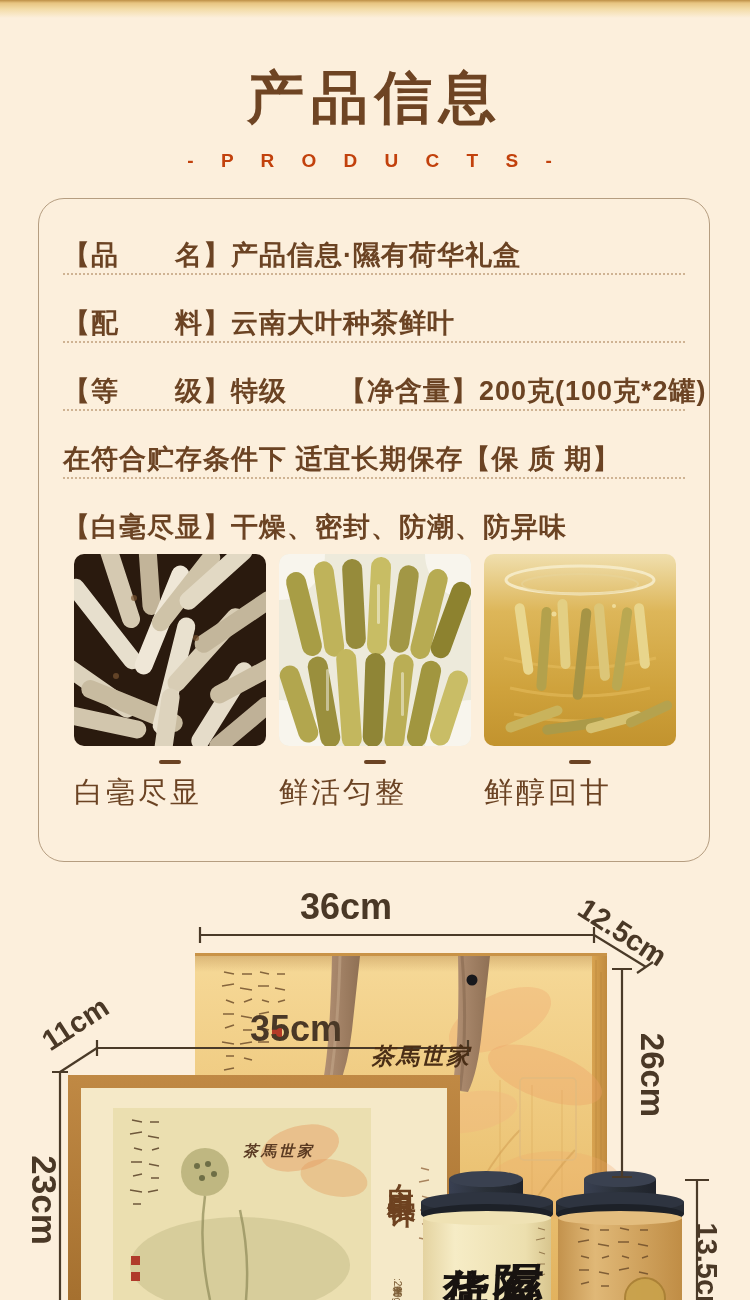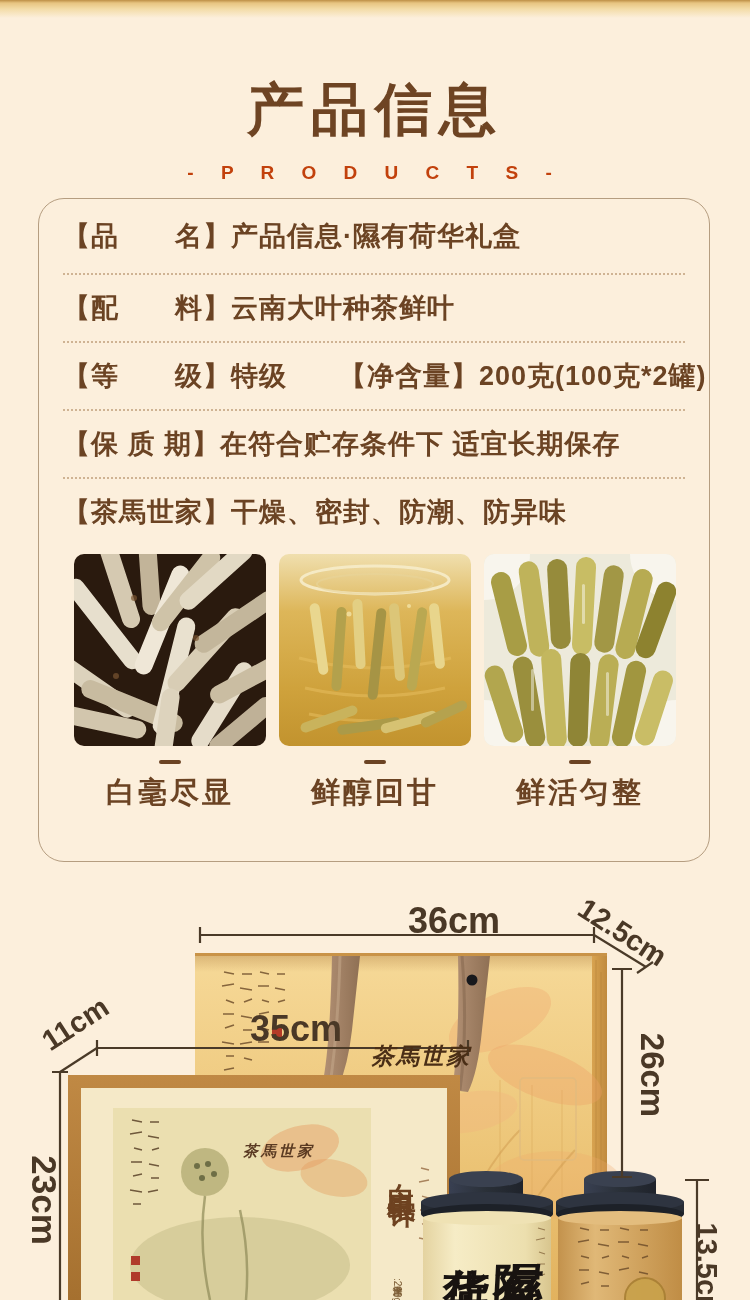--- a/index.html
+++ b/index.html
@@ -1,40 +1,40 @@
 <!DOCTYPE html>
 <html style="--c-bg: #fcefdc; --c-title: #6e4423; --c-accent: #6b4323; --c-border: #b59d80; --c-line: #4a3826; --c-gold: #e3b662; --c-lid: #2a3038;"><head>
 <meta charset="utf-8">
 <style>
   html,body{margin:0;padding:0;}
   body{font-family:"Liberation Sans","DejaVu Sans",sans-serif;}
   .page{position:relative;width:750px;height:1300px;overflow:hidden;background:var(--c-bg,#fcefdc);}
   .gold-bar{position:absolute;top:0;left:0;width:750px;height:18px;
     background:linear-gradient(180deg,#bd8f46 0,#e7c481 3px,#f3dca8 9px,#fcefdc 100%);}
-  .header{position:absolute;top:72px;left:0;width:750px;text-align:center;}
+  .header{position:absolute;top:60px;left:0;width:750px;text-align:center;}
   .header h1{margin:0;font-size:57px;font-weight:800;letter-spacing:7px;color:var(--c-title,#6e4423);}
   .subtitle{margin-top:13px;font-size:19px;font-weight:600;letter-spacing:11px;color:#c2410c;}
   .card{position:absolute;left:38px;top:198px;width:672px;height:664px;box-sizing:border-box;
     border:1px solid var(--c-border,#b59d80);border-radius:26px;}
-  .row{display:flex;align-items:center;height:66px;margin:0 24px;
+  .row{display:flex;align-items:flex-end;height:66px;margin:0 24px;
     font-size:27px;font-weight:700;letter-spacing:1px;color:var(--c-accent,#6b4323);
     border-bottom:2px dotted rgba(170,130,88,.55);white-space:nowrap;}
   .row.first{height:74px;}
   .row.last{border-bottom:none;}
   .gap2{margin-left:52px;}
   .features{position:absolute;left:35px;top:355px;width:602px;display:flex;gap:13px;}
   .feature{margin:0;width:192px;}
   .thumb{width:192px;height:192px;border-radius:10px;overflow:hidden;}
   .thumb svg{display:block;}
   .fdash{width:22px;height:4px;border-radius:2px;background:var(--c-accent,#6b4323);margin:14px auto 9px;}
-  .feature figcaption{text-align:center;font-size:29px;font-weight:700;letter-spacing:3px;color:var(--c-accent,#6b4323);}
+  .feature figcaption{font-size:29px;font-weight:400;letter-spacing:3px;color:var(--c-accent,#6b4323);}
   .scene{position:absolute;left:0;top:880px;width:750px;height:420px;overflow:hidden;}
   .scene svg{position:absolute;left:0;top:0;}
   .dim{position:absolute;color:var(--c-line,#4a3826);font-weight:600;white-space:nowrap;}
-  #d36{left:300px;top:6px;width:200px;text-align:right;font-size:36px;margin-top:14px;}
+  #d36{left:300px;top:6px;width:200px;text-align:left;font-size:36px;}
   #d125{left:590px;top:12px;font-size:29px;transform:rotate(33deg);transform-origin:left top;}
   #d26{left:607px;top:176px;width:90px;text-align:center;font-size:33px;transform:rotate(90deg);}
   #d35{left:182px;top:128px;width:160px;text-align:right;font-size:36px;}
   #d11{left:36px;top:150px;font-size:29px;transform:rotate(-33deg);transform-origin:left top;}
   #d23{left:-2px;top:300px;width:92px;text-align:center;font-size:35px;transform:rotate(90deg);}
   #d135{left:660px;top:372px;width:92px;text-align:center;font-size:29px;transform:rotate(90deg);}
   .brand{position:absolute;color:#4a2e16;font-style:italic;}
   #bagBrand{left:366px;top:161px;width:110px;text-align:center;font-size:23px;font-weight:700;letter-spacing:2px;}
   #boxBrand{left:243px;top:262px;font-size:15px;font-weight:600;letter-spacing:3px;color:#5a3a22;}
   #boxTitle{position:absolute;left:382px;top:281px;writing-mode:vertical-rl;font-size:28px;font-weight:800;
@@ -65,25 +65,25 @@
       <span>【配　　料】</span>
         <span>云南大叶种茶鲜叶</span>
     </div>
     <div class="row">
       <span>【等　　级】</span>
         <span>特级</span>
       <span class="gap2">【净含量】</span>
         <span>200克(100克*2罐)</span>
     </div>
     <div class="row">
-      <span>【保 质 期】</span>
-        <span>在符合贮存条件下 适宜长期保存</span>
+      <span>在符合贮存条件下 适宜长期保存</span>
+        <span>【保 质 期】</span>
     </div>
     <div class="row last">
-      <span>【茶馬世家】</span>
+      <span>【白毫尽显】</span>
         <span>干燥、密封、防潮、防异味</span>
     </div>
 
     <div class="features">
       <figure class="feature">
         <div class="thumb">
           <svg width="192" height="192" viewBox="0 0 192 192">
             <rect width="192" height="192" fill="#2a1a0e"></rect>
             <g>
               <rect x="-9" y="-55" width="18" height="110" rx="9" transform="translate(30 70) rotate(-38)" fill="#e7dfcd"></rect>
@@ -103,20 +103,53 @@
               <rect x="-9" y="-42" width="18" height="84" rx="9" transform="translate(92 176) rotate(8)" fill="#ddd3bd"></rect>
               <rect x="-9" y="-40" width="18" height="80" rx="9" transform="translate(168 172) rotate(50)" fill="#bfb197"></rect>
               <circle cx="60" cy="44" r="3" fill="#7a5632" opacity=".7"></circle>
               <circle cx="122" cy="84" r="3" fill="#7a5632" opacity=".7"></circle>
               <circle cx="42" cy="122" r="3" fill="#7a5632" opacity=".7"></circle>
             </g>
           </svg>
         </div>
         <div class="fdash"></div>
         <figcaption>白毫尽显</figcaption>
+      </figure>
+
+      <figure class="feature">
+        <div class="thumb">
+          <svg width="192" height="192" viewBox="0 0 192 192">
+            <rect width="192" height="192" fill="#edeadb"></rect>
+            <circle cx="0" cy="0" r="46" fill="#f8f6ee" opacity=".9"></circle>
+              <circle cx="192" cy="0" r="46" fill="#f8f6ee" opacity=".9"></circle>
+            <circle cx="0" cy="192" r="46" fill="#f8f6ee" opacity=".9"></circle>
+              <circle cx="192" cy="192" r="46" fill="#f8f6ee" opacity=".9"></circle>
+            <g>
+              <rect x="-10" y="-43" width="20" height="86" rx="10" transform="translate(25 60) rotate(-14)" fill="#a89d45"></rect>
+              <rect x="-10" y="-48" width="20" height="96" rx="10" transform="translate(50 55) rotate(-8)" fill="#bfb35a"></rect>
+              <rect x="-10" y="-45" width="20" height="90" rx="10" transform="translate(75 50) rotate(-3)" fill="#968b3b"></rect>
+              <rect x="-10" y="-49" width="20" height="98" rx="10" transform="translate(100 52) rotate(3)" fill="#c8bd64"></rect>
+              <rect x="-10" y="-44" width="20" height="88" rx="10" transform="translate(125 55) rotate(8)" fill="#a29745"></rect>
+              <rect x="-10" y="-46" width="20" height="92" rx="10" transform="translate(150 60) rotate(14)" fill="#b7ab52"></rect>
+              <rect x="-10" y="-40" width="20" height="80" rx="10" transform="translate(172 66) rotate(20)" fill="#8d822f"></rect>
+              <rect x="-10" y="-40" width="20" height="80" rx="10" transform="translate(20 150) rotate(-18)" fill="#b2a64e"></rect>
+              <rect x="-10" y="-46" width="20" height="92" rx="10" transform="translate(45 148) rotate(-10)" fill="#9a8f3d"></rect>
+              <rect x="-10" y="-50" width="20" height="100" rx="10" transform="translate(70 145) rotate(-4)" fill="#c3b75e"></rect>
+              <rect x="-10" y="-47" width="20" height="94" rx="10" transform="translate(95 146) rotate(2)" fill="#8f8536"></rect>
+              <rect x="-10" y="-48" width="20" height="96" rx="10" transform="translate(120 148) rotate(7)" fill="#baae55"></rect>
+              <rect x="-10" y="-44" width="20" height="88" rx="10" transform="translate(145 150) rotate(12)" fill="#a1963f"></rect>
+              <rect x="-10" y="-39" width="20" height="78" rx="10" transform="translate(170 154) rotate(18)" fill="#c9bd66"></rect>
+              <rect x="47" y="115" width="3" height="42" rx="1.5" fill="#ffffff" opacity=".45"></rect>
+              <rect x="98" y="30" width="3" height="40" rx="1.5" fill="#ffffff" opacity=".45"></rect>
+              <rect x="122" y="118" width="3" height="44" rx="1.5" fill="#ffffff" opacity=".45"></rect>
+            </g>
+          </svg>
+        </div>
+        <div class="fdash"></div>
+        <figcaption>鲜活匀整</figcaption>
       </figure>
 
       <figure class="feature">
         <div class="thumb">
           <svg width="192" height="192" viewBox="0 0 192 192">
             <defs>
               <linearGradient id="gTea" x1="0" y1="0" x2="0" y2="1">
                 <stop offset="0" stop-color="#f0dfae"></stop>
                   <stop offset=".3" stop-color="#ddb659"></stop>
                 <stop offset=".7" stop-color="#cfa23c"></stop>
@@ -140,53 +173,20 @@
               <rect x="-5" y="-29" width="10" height="58" rx="5" transform="translate(130 168) rotate(75)" fill="#d6c272"></rect>
               <rect x="-5" y="-25" width="10" height="50" rx="5" transform="translate(165 160) rotate(65)" fill="#b5a24e"></rect>
             </g>
             <circle cx="70" cy="60" r="2.5" fill="#f2e3a6" opacity=".8"></circle>
             <circle cx="130" cy="52" r="2" fill="#f2e3a6" opacity=".8"></circle>
           </svg>
         </div>
         <div class="fdash"></div>
         <figcaption>鲜醇回甘</figcaption>
       </figure>
-
-      <figure class="feature">
-        <div class="thumb">
-          <svg width="192" height="192" viewBox="0 0 192 192">
-            <rect width="192" height="192" fill="#edeadb"></rect>
-            <circle cx="0" cy="0" r="46" fill="#f8f6ee" opacity=".9"></circle>
-              <circle cx="192" cy="0" r="46" fill="#f8f6ee" opacity=".9"></circle>
-            <circle cx="0" cy="192" r="46" fill="#f8f6ee" opacity=".9"></circle>
-              <circle cx="192" cy="192" r="46" fill="#f8f6ee" opacity=".9"></circle>
-            <g>
-              <rect x="-10" y="-43" width="20" height="86" rx="10" transform="translate(25 60) rotate(-14)" fill="#a89d45"></rect>
-              <rect x="-10" y="-48" width="20" height="96" rx="10" transform="translate(50 55) rotate(-8)" fill="#bfb35a"></rect>
-              <rect x="-10" y="-45" width="20" height="90" rx="10" transform="translate(75 50) rotate(-3)" fill="#968b3b"></rect>
-              <rect x="-10" y="-49" width="20" height="98" rx="10" transform="translate(100 52) rotate(3)" fill="#c8bd64"></rect>
-              <rect x="-10" y="-44" width="20" height="88" rx="10" transform="translate(125 55) rotate(8)" fill="#a29745"></rect>
-              <rect x="-10" y="-46" width="20" height="92" rx="10" transform="translate(150 60) rotate(14)" fill="#b7ab52"></rect>
-              <rect x="-10" y="-40" width="20" height="80" rx="10" transform="translate(172 66) rotate(20)" fill="#8d822f"></rect>
-              <rect x="-10" y="-40" width="20" height="80" rx="10" transform="translate(20 150) rotate(-18)" fill="#b2a64e"></rect>
-              <rect x="-10" y="-46" width="20" height="92" rx="10" transform="translate(45 148) rotate(-10)" fill="#9a8f3d"></rect>
-              <rect x="-10" y="-50" width="20" height="100" rx="10" transform="translate(70 145) rotate(-4)" fill="#c3b75e"></rect>
-              <rect x="-10" y="-47" width="20" height="94" rx="10" transform="translate(95 146) rotate(2)" fill="#8f8536"></rect>
-              <rect x="-10" y="-48" width="20" height="96" rx="10" transform="translate(120 148) rotate(7)" fill="#baae55"></rect>
-              <rect x="-10" y="-44" width="20" height="88" rx="10" transform="translate(145 150) rotate(12)" fill="#a1963f"></rect>
-              <rect x="-10" y="-39" width="20" height="78" rx="10" transform="translate(170 154) rotate(18)" fill="#c9bd66"></rect>
-              <rect x="47" y="115" width="3" height="42" rx="1.5" fill="#ffffff" opacity=".45"></rect>
-              <rect x="98" y="30" width="3" height="40" rx="1.5" fill="#ffffff" opacity=".45"></rect>
-              <rect x="122" y="118" width="3" height="44" rx="1.5" fill="#ffffff" opacity=".45"></rect>
-            </g>
-          </svg>
-        </div>
-        <div class="fdash"></div>
-        <figcaption>鲜活匀整</figcaption>
-      </figure>
     </div>
   </section>
 
   <section class="scene">
     <svg width="750" height="420" viewBox="0 0 750 420">
       <defs>
         <linearGradient id="gBag" x1="0" y1="0" x2="0" y2="1">
           <stop offset="0" stop-color="#f6d998"></stop>
             <stop offset=".55" stop-color="#edc679"></stop>
             <stop offset="1" stop-color="#e2b25e"></stop>

